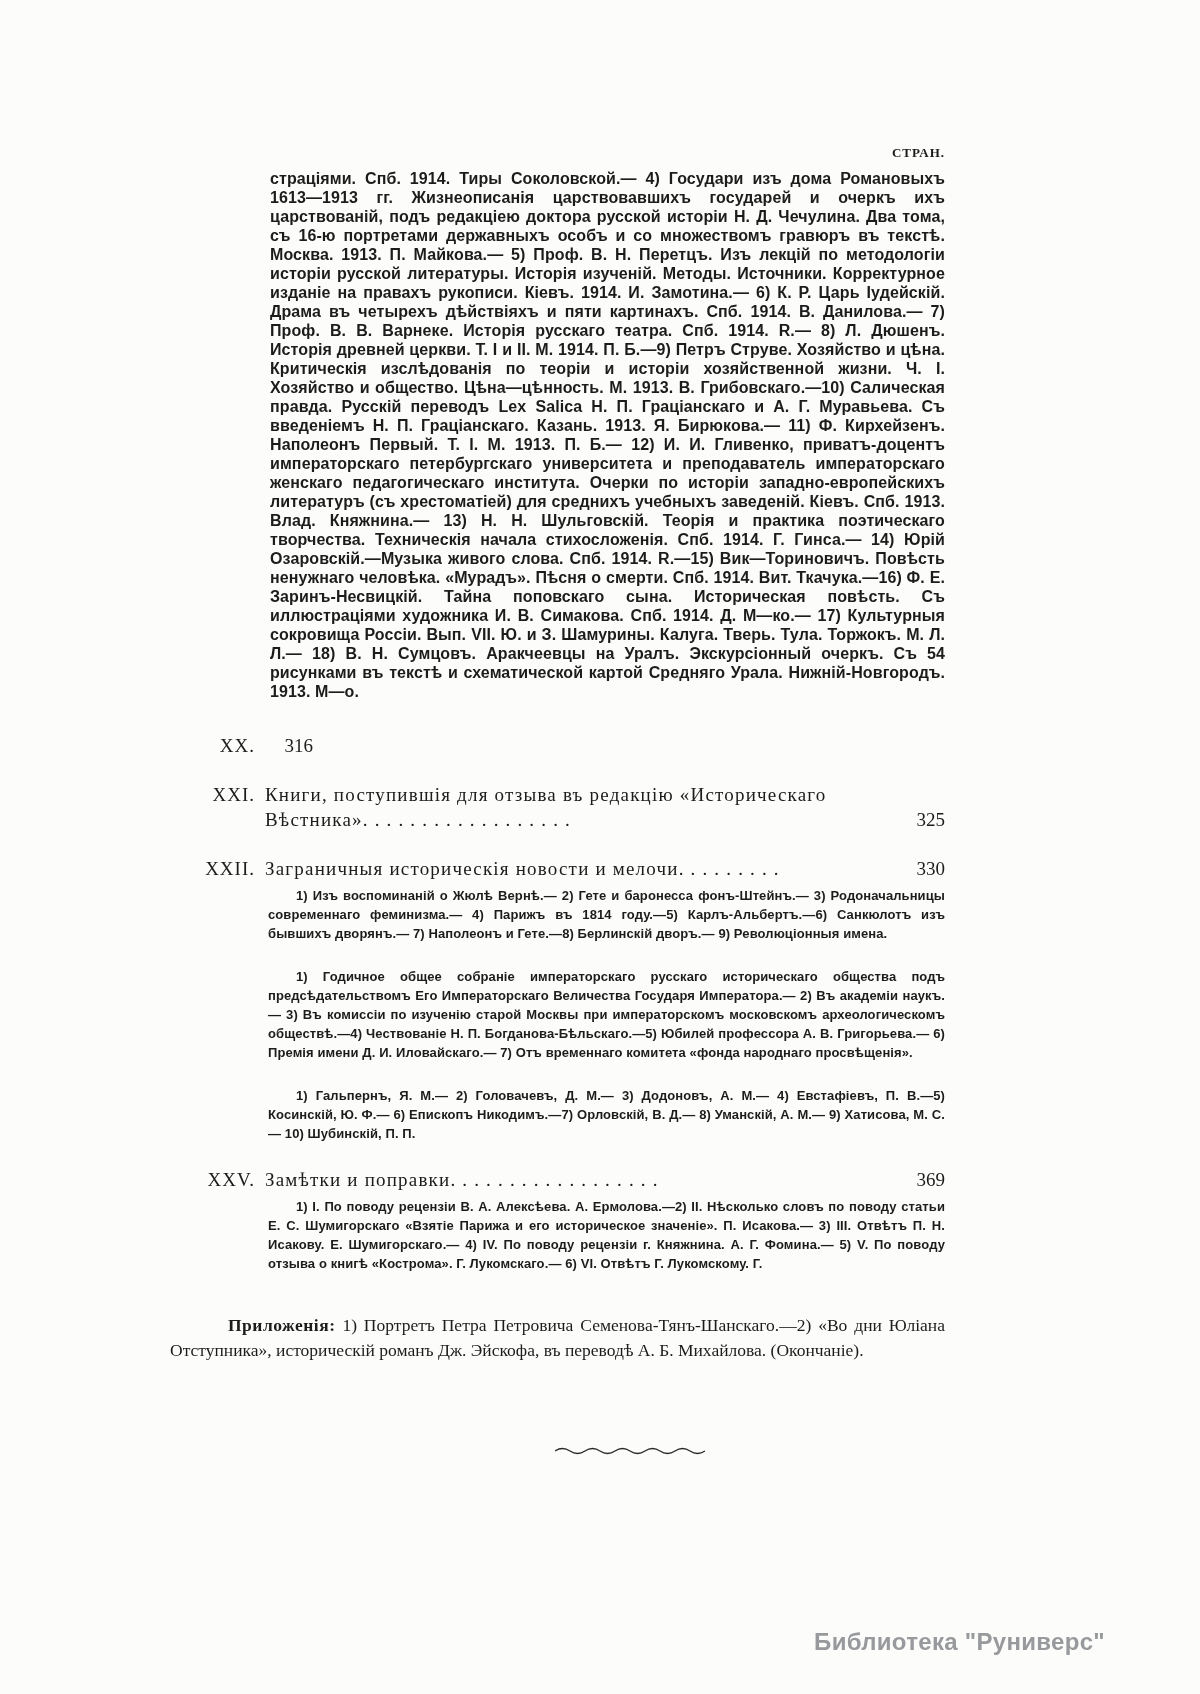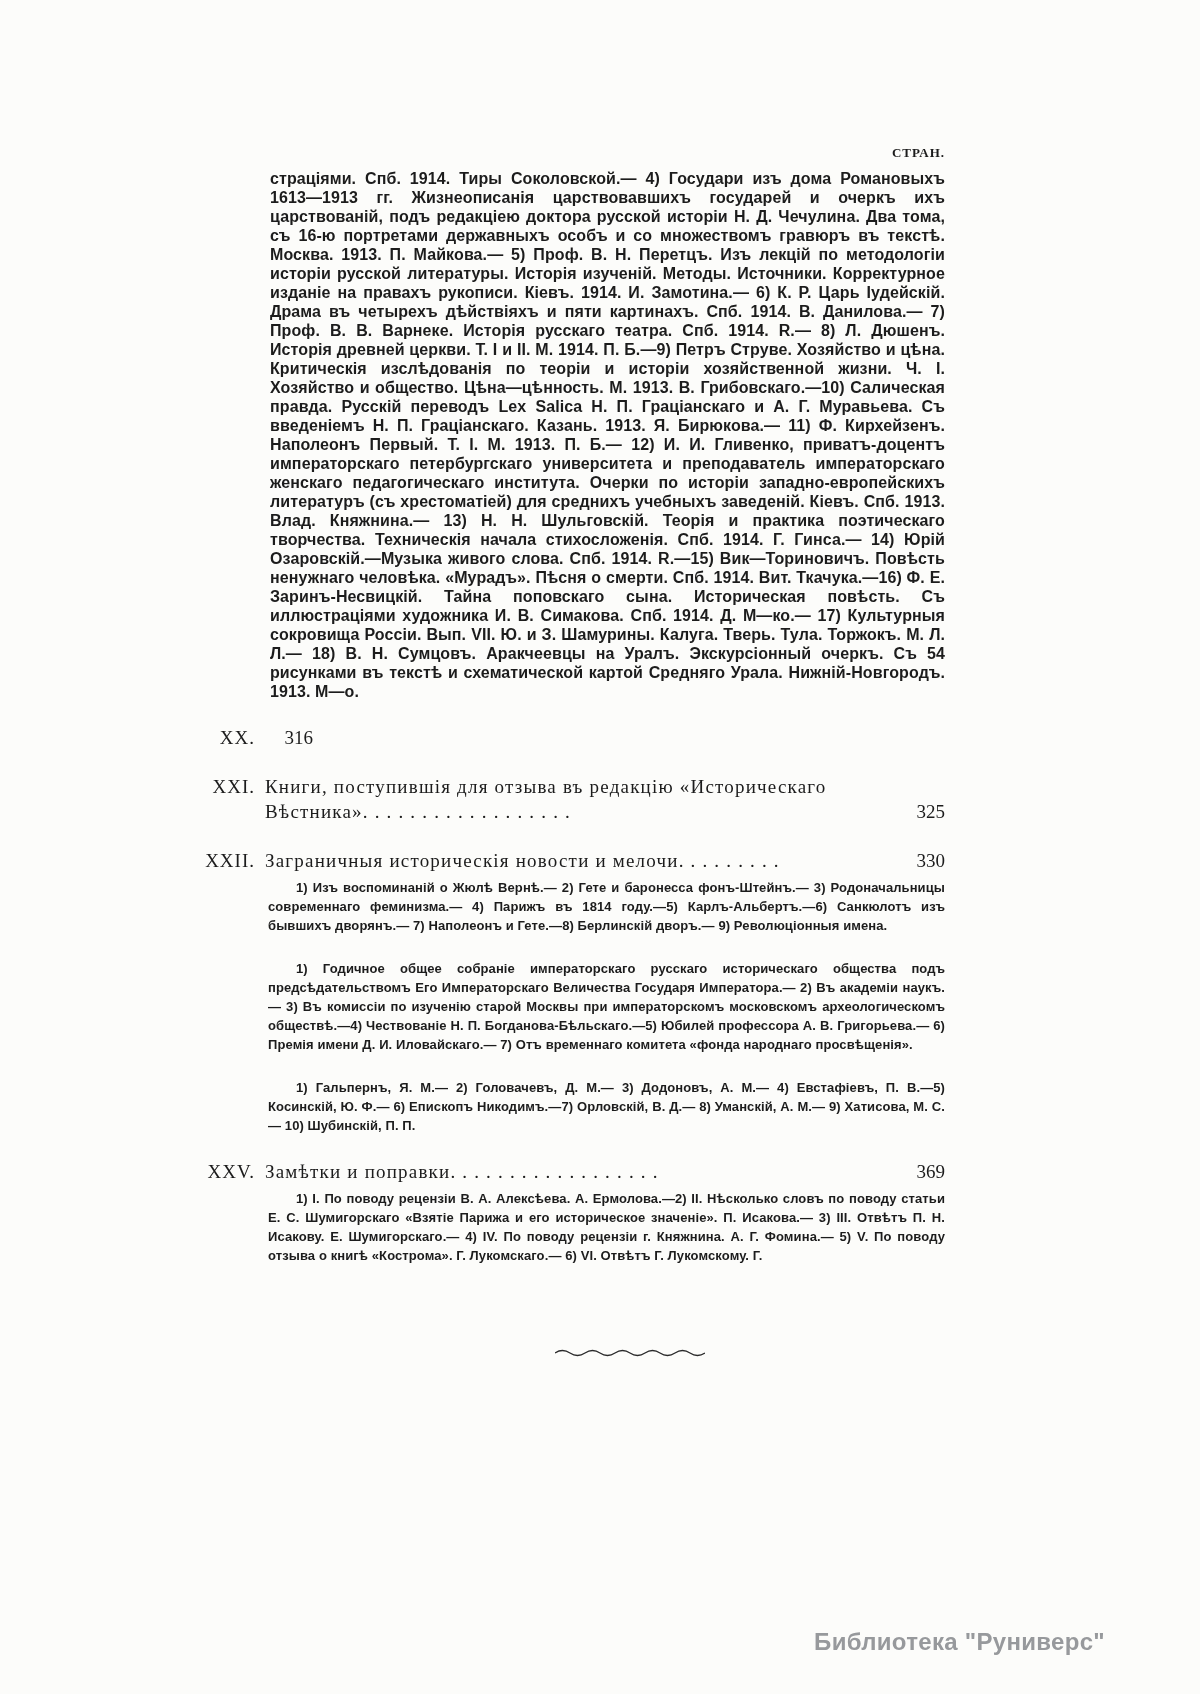--- a/index.html
+++ b/index.html
@@ -27,21 +27,21 @@
   .continuation {
     margin:0 0 0 100px;
     width:675px;
     font-family:"Liberation Sans", sans-serif;
     font-weight:700;
     font-size:16px;
     line-height:19px;
     text-align:justify;
     letter-spacing:0.1px;
   }
-  .entries { margin-top:24px; }
+  .entries { margin-top:32px; }
   .entry { margin-top:24px; }
   .entry-row { display:flex; align-items:stretch; }
   .entry-num {
     width:85px;
     margin-right:10px;
     text-align:right;
     align-self:flex-start;
     font-family:"Liberation Serif", serif;
     font-size:19px;
     letter-spacing:1px;
@@ -144,20 +144,21 @@
   <div class="entry">
     <div class="entry-row">
       <div class="entry-num">XXV.</div>
       <div class="entry-title">Замѣтки и поправки. . . . . . . . . . . . . . . . . .</div>
       <div class="entry-page">369</div>
     </div>
     <div class="entry-detail">1) I. По поводу рецензіи В. А. Алексѣева. А. Ермолова.—2) II. Нѣсколько словъ по поводу статьи Е. С. Шумигорскаго «Взятіе Парижа и его историческое значеніе». П. Исакова.— 3) III. Отвѣтъ П. Н. Исакову. Е. Шумигорскаго.— 4) IV. По поводу рецензіи г. Княжнина. А. Г. Фомина.— 5) V. По поводу отзыва о книгѣ «Кострома». Г. Лукомскаго.— 6) VI. Отвѣтъ Г. Лукомскому. Г.</div>
   </div>
 </div>
 
+    <p class="appendix"><b>Приложенія:</b><span> 1) Портретъ Петра Петровича Семенова-Тянъ-Шанскаго.—2) «Во дни Юліана Отступника», историческій романъ Дж. Эйскофа, въ переводѣ А. Б. Михайлова. (Окончаніе).</span></p>
 
     <div class="squiggle">
       <svg width="150" height="12" viewBox="0 0 150 12" aria-hidden="true">
         <path d="M0 6 q 7.5 -5 15 0 t 15 0 t 15 0 t 15 0 t 15 0 t 15 0 t 15 0 t 15 0 t 15 0 t 15 0" fill="none" stroke="#2a2a2a" stroke-width="1.3"></path>
       </svg>
     </div>
 
   </div>
 
   <div class="watermark">Библиотека "Руниверс"</div>

